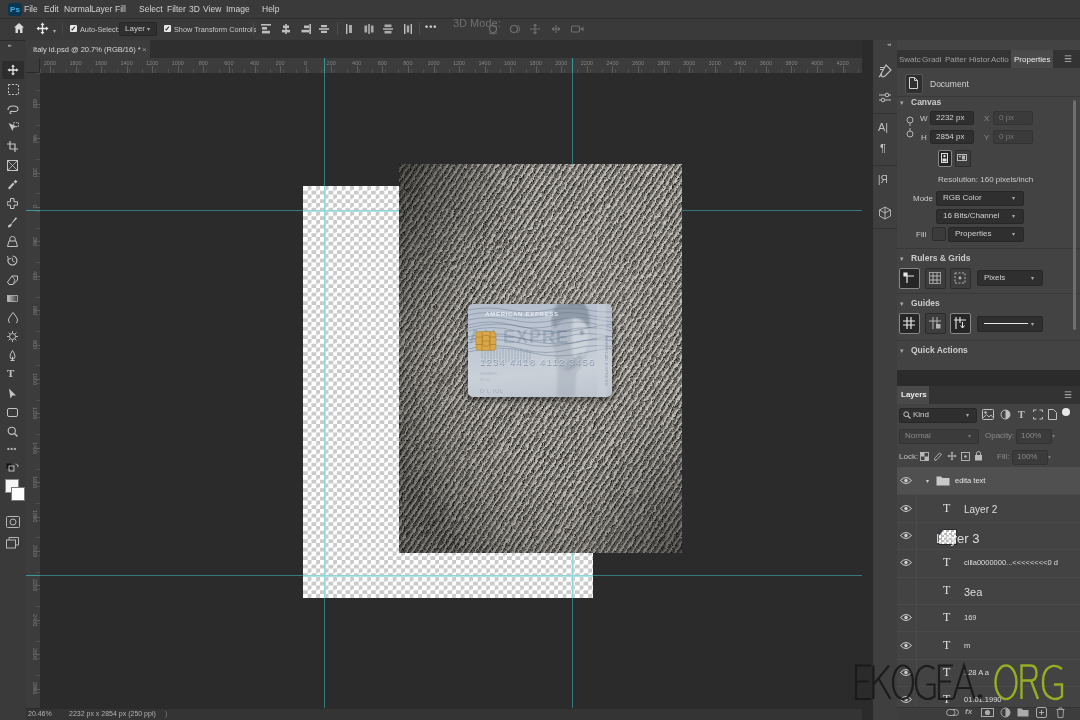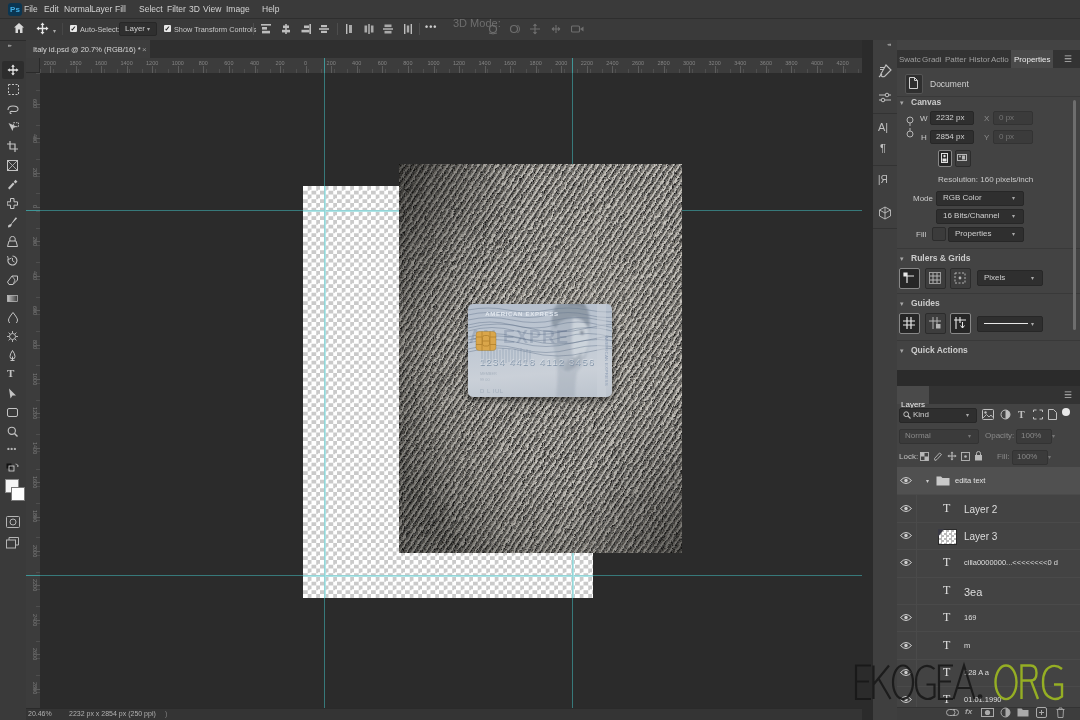--- a/index.html
+++ b/index.html
@@ -586,21 +586,21 @@
 <div class="a sechdr" style="left:911px;top:345px">Quick Actions</div>
 
 <div class="a" style="left:1073px;top:100px;width:3px;height:230px;background:#6e6e6e;border-radius:2px"></div>
 
 <div class="a" style="left:897px;top:370px;width:183px;height:16px;background:#2b2b2b"></div>
 </div>
 <div id="layerspanel">
 
 <div class="a" style="left:897px;top:386px;width:183px;height:18px;background:#333333"></div>
 <div class="a" style="left:897px;top:386px;width:32px;height:18px;background:#4a4a4a"></div>
-<div class="a" style="left:901px;top:400px;font-size:8px;color:#ececec;font-weight:normal">Layers</div>
+<div class="a" style="left:901px;top:390px;font-size:8px;color:#ececec;font-weight:bold">Layers</div>
 <div class="a" style="left:1064px;top:390px;font-size:9px;color:#bdbdbd">☰</div>
 
 <div class="a ddl" style="left:899px;top:408px;width:76px;height:13px"></div>
 <svg class="a" style="left:903px;top:411px" width="8" height="8" viewBox="0 0 8 8">
       <circle cx="3.2" cy="3.2" r="2.4" fill="none" stroke="#c0c0c0" stroke-width="1"></circle>
       <path d="M5 5 L7.5 7.5" stroke="#c0c0c0" stroke-width="1.1"></path>
     </svg>
 <div class="a" style="left:913px;top:410px;font-size:8px;color:#d0d0d0">Kind</div>
 <div class="a" style="left:966px;top:411px;font-size:6px;color:#aaa">▾</div>
 <svg class="a" style="left:982px;top:409px" width="12" height="11" viewBox="0 0 12 11">
@@ -674,21 +674,21 @@
 <div class="a" style="left:964px;top:503.6px;font-size:10px;color:#dedede;white-space:nowrap">Layer 2</div>
 <div class="a" style="left:897px;top:549.2px;width:183px;height:1px;background:#4a4a4a"></div>
 <svg class="a" style="left:900px;top:531.0px" width="12" height="9" viewBox="0 0 12 9">
         <path d="M0.5 4.5 Q6 -1.5 11.5 4.5 Q6 10.5 0.5 4.5 Z" fill="none" stroke="#cfcfcf" stroke-width="1"></path>
         <circle cx="6" cy="4.5" r="1.7" fill="#cfcfcf"></circle>
       </svg>
 <div class="a" style="left:938px;top:528.5px;width:17px;height:14px;background:#fff;background-image:conic-gradient(#bbb 0 25%,#fff 0 50%,#bbb 0 75%,#fff 0);background-size:5px 5px;border:1px solid #2a2a2a"></div>
 <svg class="a" style="left:938px;top:528.5px" width="8" height="8" viewBox="0 0 8 8">
         <path d="M0 0 H6 L0 8 Z" fill="#3a3a44"></path>
       </svg>
-<div class="a" style="left:964px;top:531.0px;font-size:10px;color:#dedede;white-space:nowrap">Layer 3</div>
+<div class="a" style="left:936px;top:531.0px;font-size:13px;color:#dedede;white-space:nowrap">Layer 3</div>
 <div class="a" style="left:897px;top:576.6px;width:183px;height:1px;background:#4a4a4a"></div>
 <svg class="a" style="left:900px;top:558.4px" width="12" height="9" viewBox="0 0 12 9">
         <path d="M0.5 4.5 Q6 -1.5 11.5 4.5 Q6 10.5 0.5 4.5 Z" fill="none" stroke="#cfcfcf" stroke-width="1"></path>
         <circle cx="6" cy="4.5" r="1.7" fill="#cfcfcf"></circle>
       </svg>
 <div class="a" style="left:943px;top:555.4px;font-size:12px;color:#e0e0e0;font-family:'Liberation Serif',serif">T</div>
 <div class="a" style="left:964px;top:558.4px;font-size:7.5px;color:#dedede;white-space:nowrap">cilla0000000...&lt;&lt;&lt;&lt;&lt;&lt;&lt;&lt;0 d</div>
 <div class="a" style="left:897px;top:604.0px;width:183px;height:1px;background:#4a4a4a"></div>
 <div class="a" style="left:943px;top:582.8px;font-size:12px;color:#e0e0e0;font-family:'Liberation Serif',serif">T</div>
 <div class="a" style="left:964px;top:585.8px;font-size:11px;color:#dedede;white-space:nowrap">3ea</div>

